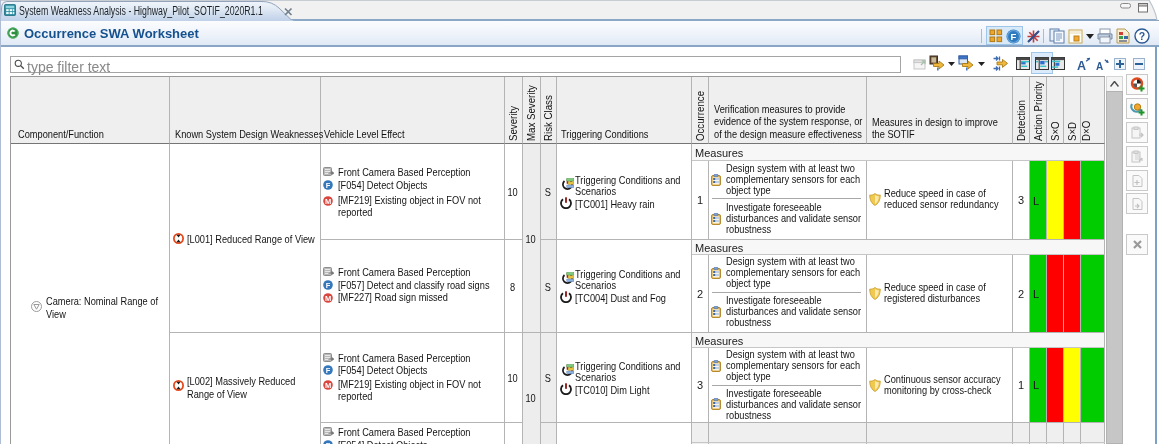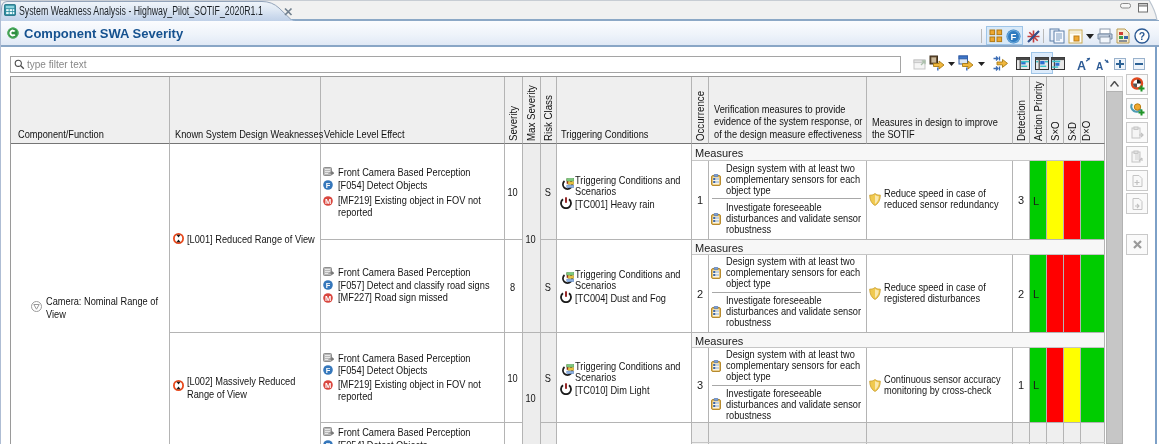--- a/index.html
+++ b/index.html
@@ -61,21 +61,21 @@
   <path d="M3,0 Q9.5,11 11,20" fill="none" stroke="#bac4cf" stroke-width="1.2"></path>
 </svg>
 
 <div class="abs" style="left:0;top:21px;width:1159px;height:25px;background:linear-gradient(to bottom,#fbfcfe 0%,#eef3fa 55%,#dfe8f5 100%);"></div>
 <div class="abs" style="left:0;top:45px;width:1159px;height:2px;background:#89a6c6;"></div>
 <svg class="abs" style="left:7px;top:27px;" width="12" height="12" viewBox="0 0 12 12">
   <circle cx="6" cy="6" r="5.6" fill="#2e8f40"></circle>
   <circle cx="6" cy="6" r="5.1" fill="none" stroke="#57b568" stroke-width="1"></circle>
   <path d="M8.6,4.1 A3.4,3.4 0 1 0 8.6,7.9 L6.8,6.9 A1.4,1.4 0 1 1 6.8,5.1 Z" fill="#fff"></path>
 </svg>
-<div class="abs" style="left:24px;top:26px;font-size:13px;font-weight:bold;color:#15518f;">Component SWA Severity</div>
+<div class="abs" style="left:24px;top:26px;font-size:13px;font-weight:bold;color:#15518f;">Occurrence SWA Worksheet</div>
 
 <div class="abs" style="left:981px;top:29px;width:1px;height:14px;background:#b9b9b9;"></div>
 <div class="abs" style="left:986px;top:26px;width:37px;height:19px;background:#d8e9f8;border:1px solid #9fc5e8;"></div>
 <svg class="abs" style="left:989px;top:29px;" width="14" height="14" viewBox="0 0 14 14">
   <g fill="#eda72f" stroke="#b27b15" stroke-width="1">
       <rect x="1" y="1" width="4.6" height="4.6"></rect>
       <rect x="8" y="1" width="4.6" height="4.6"></rect>
       <rect x="1" y="8" width="4.6" height="4.6"></rect>
       <rect x="8" y="8" width="4.6" height="4.6"></rect>
     </g>
@@ -124,21 +124,21 @@
   <circle cx="8" cy="8" r="7" fill="#fdfdfd" stroke="#2c5a94" stroke-width="1.4"></circle>
   <text x="8" y="12" font-size="10.5" font-weight="bold" fill="#2c5a94" text-anchor="middle" font-family="Liberation Sans">?</text>
 </svg>
 
 <div class="abs" style="left:0;top:47px;width:1159px;height:29px;background:#fff;"></div>
 <div class="abs" style="left:10px;top:56px;width:891px;height:17px;border:1px solid #a5a5a5;background:#fff;"></div>
 <svg class="abs" style="left:14px;top:59px;" width="11" height="11" viewBox="0 0 11 11">
   <circle cx="4.3" cy="4.3" r="3.1" fill="none" stroke="#4a4a4a" stroke-width="1.1"></circle>
   <path d="M6.8,6.8 L9.8,9.8" stroke="#4a4a4a" stroke-width="1.3"></path>
 </svg>
-<div class="abs" style="left:27px;top:59px;font-size:10px;color:#888;">type filter text</div>
+<div class="abs" style="left:27px;top:59px;font-size:14px;color:#888;">type filter text</div>
 
 <svg class="abs" style="left:913px;top:57px;" width="14" height="14" viewBox="0 0 14 14" opacity="0.55">
   <rect x="1" y="3" width="11" height="9" fill="#eee" stroke="#999"></rect>
   <rect x="1" y="3" width="11" height="2.6" fill="#ccc" stroke="#999"></rect>
   <path d="M8,8 l4,-4 m0,3.2 v-3.2 h-3.2" stroke="#6a8f6a" stroke-width="1.3" fill="none"></path>
 </svg>
 <svg class="abs" style="left:929px;top:55px;" width="16" height="16" viewBox="0 0 16 16">
   <rect x="1" y="1" width="7.5" height="8" fill="#6b5336" stroke="#3f2f1a"></rect>
   <rect x="2.4" y="2.4" width="4.6" height="5.2" fill="#c9b89a"></rect>
   <rect x="8" y="12.5" width="1.6" height="3" fill="#4a79c8"></rect>

